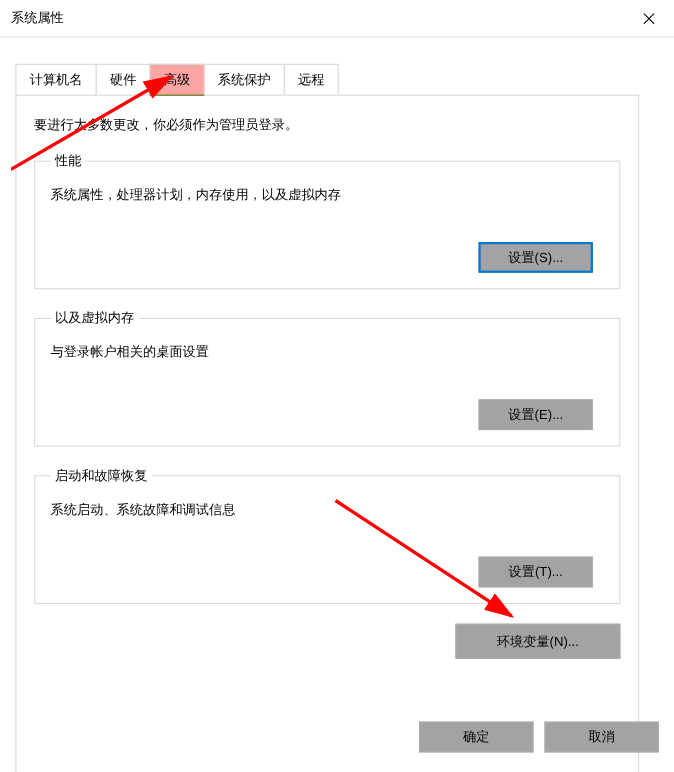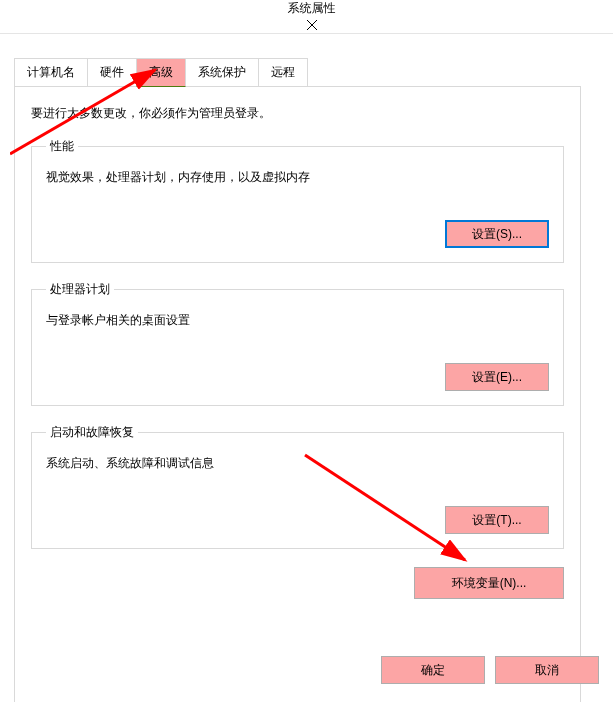--- a/index.html
+++ b/index.html
@@ -13,21 +13,20 @@
     overflow: hidden;
     position: relative;
   }
   .titlebar {
     height: 34px;
     display: flex;
     align-items: center;
     justify-content: space-between;
     padding-left: 10px;
     border-bottom: 1px solid #e5e5e5;
-    flex-direction: column;
   }
   .close-btn {
     width: 46px;
     height: 34px;
     display: flex;
     align-items: center;
     justify-content: center;
     cursor: pointer;
   }
   .close-btn svg { width: 10px; height: 10px; }
@@ -59,39 +58,39 @@
     position: relative;
     height: 692px;
   }
   .info-line {
     margin-bottom: 16px;
     font-size: 12px;
   }
   fieldset.groupbox {
     border: 1px solid #d9d9d9;
     margin: 0 0 18px 0;
-    padding: 14px 14px 14px 14px;
+    padding: 14px 24px 14px 14px;
     position: relative;
   }
   fieldset.groupbox legend {
     padding: 0 4px;
     font-size: 12px;
   }
   .gb-desc {
     font-size: 12px;
     margin-bottom: 34px;
   }
   .gb-btnrow {
     display: flex;
     justify-content: flex-end;
   }
   .btn {
     min-width: 104px;
     height: 28px;
-    background: #fca5a5;
+    background: #a3a3a3;
     border: 1px solid #adadad;
     font-size: 12px;
     font-family: inherit;
     cursor: pointer;
     padding: 0 16px;
     display: inline-flex;
     align-items: center;
     justify-content: center;
   }
   .btn.focus {
@@ -147,28 +146,28 @@
   <div class="tab active"><span>高级</span></div>
   <div class="tab"><span>系统保护</span></div>
   <div class="tab"><span>远程</span></div>
 </div>
 
 <div class="tab-content">
   <div class="info-line">要进行大多数更改，你必须作为管理员登录。</div>
 
   <fieldset class="groupbox">
     <legend>性能</legend>
-    <div class="gb-desc">视觉效果，处理器计划，内存使用，以及虚拟内存</div>
+    <div class="gb-desc">系统属性，处理器计划，内存使用，以及虚拟内存</div>
     <div class="gb-btnrow">
       <button class="btn focus">设置(S)...</button>
     </div>
   </fieldset>
 
   <fieldset class="groupbox">
-    <legend>处理器计划</legend>
+    <legend>以及虚拟内存</legend>
     <div class="gb-desc">与登录帐户相关的桌面设置</div>
     <div class="gb-btnrow">
       <button class="btn">设置(E)...</button>
     </div>
   </fieldset>
 
   <fieldset class="groupbox">
     <legend>启动和故障恢复</legend>
     <div class="gb-desc">系统启动、系统故障和调试信息</div>
     <div class="gb-btnrow">

